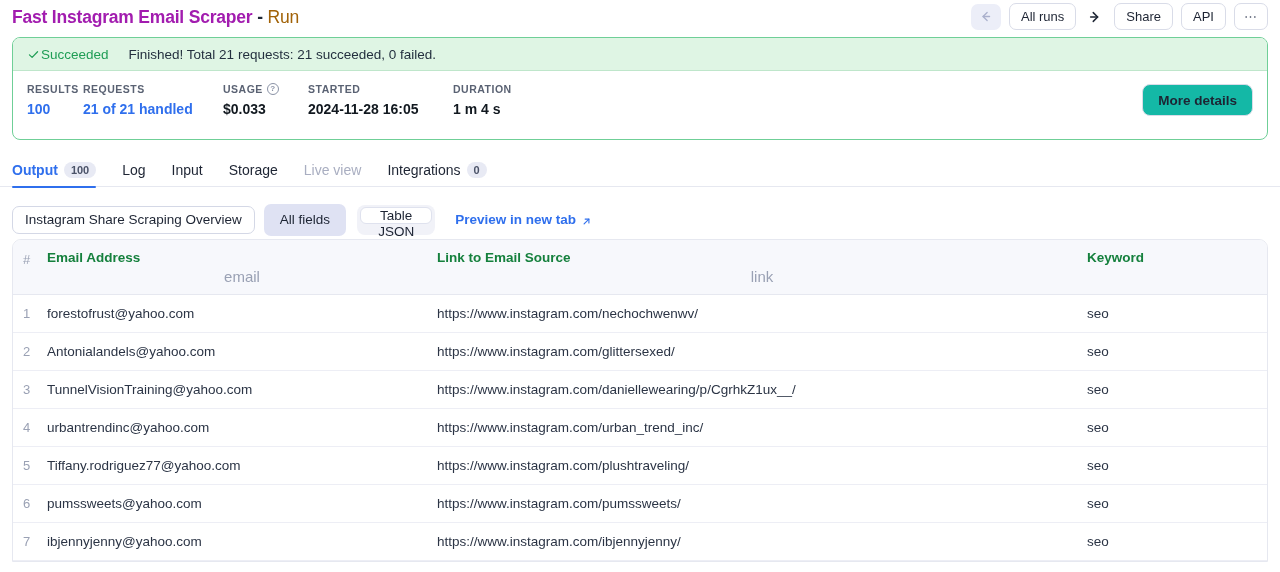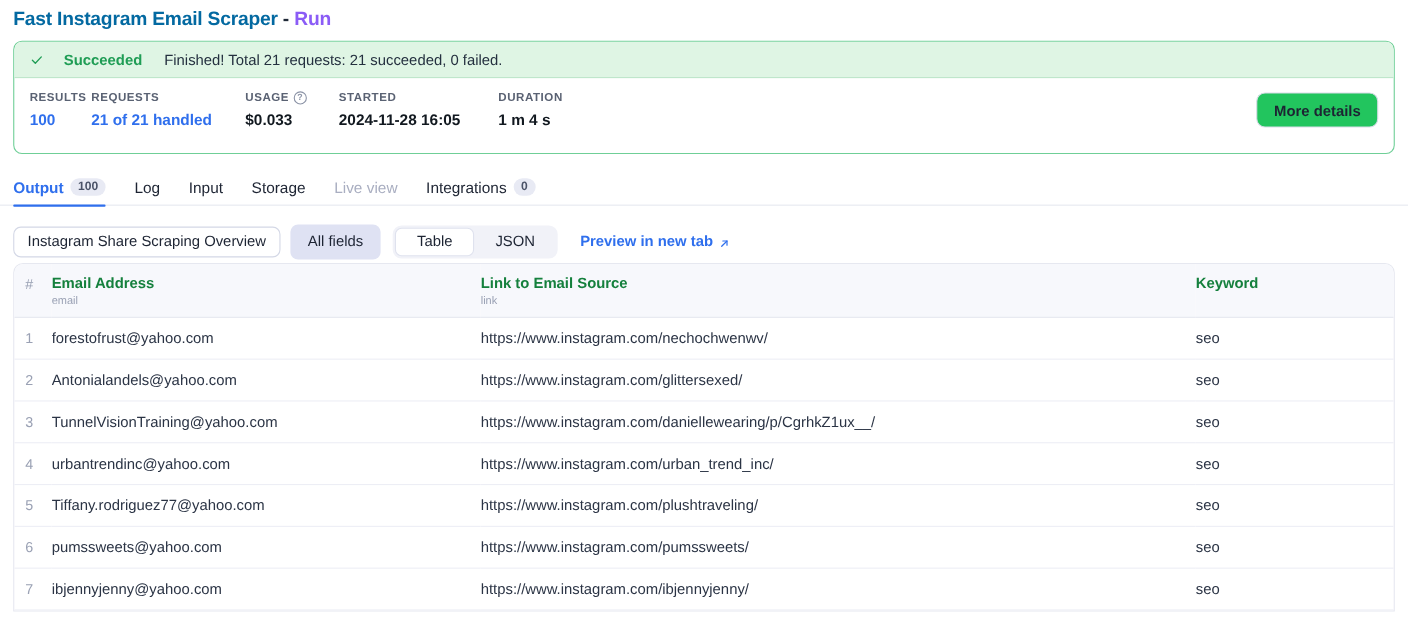--- a/index.html
+++ b/index.html
@@ -20,23 +20,23 @@
     padding: 0 12px 0 12px;
     position: relative;
   }
   .title {
     font-size: 17.5px;
     font-weight: bold;
     letter-spacing: -0.2px;
     white-space: nowrap;
     padding-top: 2px;
   }
-  .title .app-name { color: #0369a1; }
+  .title .app-name { color: #a21caf; }
   .title .sep { color: #1f2937; font-weight: bold; }
-  .title .run-word { color: #8b5cf6; font-weight: bold; }
+  .title .run-word { color: #a16207; font-weight: normal; }
 
   .topbar-actions {
     margin-left: auto;
     display: flex;
     align-items: center;
     gap: 8px;
   }
   .icon-square {
     width: 30px; height: 26px;
     border-radius: 7px;
@@ -77,22 +77,22 @@
     background: #dff5e4;
     height: 33px;
     display: flex;
     align-items: center;
     padding: 0 14px;
     font-size: 13.5px;
     border-bottom: 1px solid #bfe6cb;
   }
   .status-ok {
     color: #1f9d55;
-    display: flex; align-items: center; gap: 18px;
-    font-weight: bold;
+    display: flex; align-items: center; gap: 1px;
+    font-weight: normal;
   }
   .status-msg {
     margin-left: 20px;
     color: #24303f;
   }
 
   .stats {
     display: flex;
     align-items: flex-start;
     padding: 12px 14px 14px 14px;
@@ -125,21 +125,21 @@
     color: #8b93a6;
     font-weight: bold;
   }
   .more-details {
     position: absolute;
     right: 14px;
     top: 13px;
     height: 32px;
     border: 1px solid #d9dce8;
     border-radius: 8px;
-    background: #22c55e;
+    background: #14b8a6;
     font-size: 13.5px;
     color: #1d2433;
     font-weight: bold;
     display: flex; align-items: center;
     padding: 0 15px;
   }
 
   
   .tabs {
     margin-top: 11px;
@@ -212,20 +212,21 @@
     padding: 16px 16px;
   }
   .segmented {
     margin-left: 11px;
     height: 30px;
     background: #f1f2f8;
     border-radius: 8px;
     padding: 2px;
     display: flex;
     align-items: center;
+    flex-direction: column;
   }
   .seg {
     height: 26px;
     border-radius: 6px;
     font-size: 13.5px;
     color: #1d2433;
     display: flex; align-items: center; justify-content: center;
     padding: 0 19px;
   }
   .seg.active {
@@ -263,24 +264,25 @@
   .col-email { width: 390px; }
   .col-link { width: 650px; }
   .col-kw { width: auto; }
   .th-title {
     font-size: 13.5px;
     font-weight: bold;
     color: #15803d;
     display: block;
   }
   .th-sub {
-    font-size: 10px;
+    font-size: 15px;
     color: #9aa1b4;
     display: block;
     margin-top: 3px;
+    text-align: center;
   }
   .th-num {
     font-size: 13px;
     color: #9aa1b4;
   }
   tbody td {
     font-size: 13.5px;
     color: #2b3445;
     padding: 11px 0;
     border-bottom: 1px solid #edeef5;
@@ -297,20 +299,38 @@
 </head>
 <body>
 
 <div class="topbar">
   <div class="title">
     <span class="app-name">Fast Instagram Email Scraper</span>
     <span class="sep">-</span>
     <span class="run-word">Run</span>
   </div>
 
+  <div class="topbar-actions">
+    <div class="icon-square">
+      <svg width="13" height="13" viewBox="0 0 16 16" fill="none" aria-hidden="true">
+        <path d="M10 3 L5 8 L10 13" stroke="#aab0cc" stroke-width="1.6" stroke-linecap="round" stroke-linejoin="round"></path>
+        <path d="M5 8 H13" stroke="#aab0cc" stroke-width="1.6" stroke-linecap="round"></path>
+      </svg>
+    </div>
+    <div class="btn">All runs</div>
+    <div class="plain-arrow">
+      <svg width="14" height="14" viewBox="0 0 16 16" fill="none" aria-hidden="true">
+        <path d="M6 3 L11 8 L6 13" stroke="#1d2433" stroke-width="1.7" stroke-linecap="round" stroke-linejoin="round"></path>
+        <path d="M11 8 H3" stroke="#1d2433" stroke-width="1.7" stroke-linecap="round"></path>
+      </svg>
+    </div>
+    <div class="btn">Share</div>
+    <div class="btn">API</div>
+    <div class="btn dots">⋯</div>
+  </div>
 </div>
 
 <div class="status-card">
   <div class="status-banner">
     <span class="status-ok">
       <svg width="13" height="13" viewBox="0 0 16 16" fill="none" aria-hidden="true">
         <path d="M3 8.4 L6.3 11.6 L13 4.6" stroke="#1f9d55" stroke-width="1.5" stroke-linecap="round" stroke-linejoin="round"></path>
       </svg>
       <span>Succeeded</span>
     </span>

